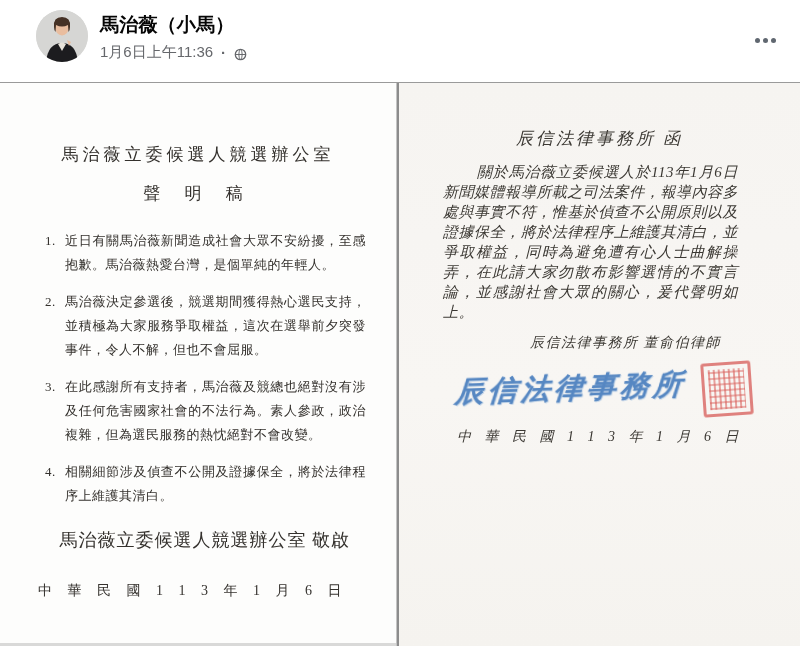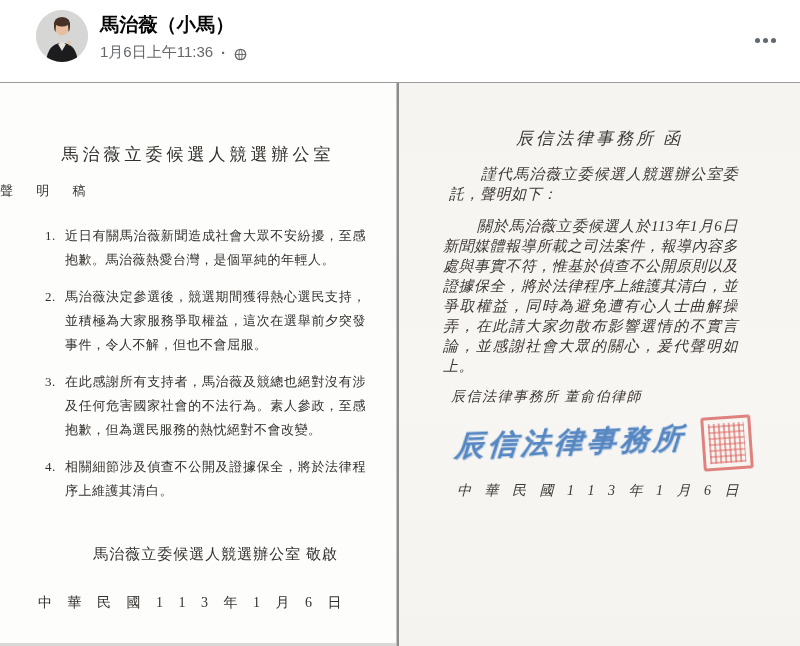--- a/index.html
+++ b/index.html
@@ -48,39 +48,39 @@
     background:rgba(0,0,0,.14);
   }
   .doc-right {
     flex:1; background:linear-gradient(180deg,#f6f4f1 0%, #f8f6f3 55%, #f5f3ef 100%);
     border-left:2px solid #8c8c8c;
     font-style:italic;
   }
 
   
   .ld-title { margin-top:60px; text-align:center; font-size:17px; letter-spacing:4px; }
-  .ld-subtitle { margin-top:16px; text-align:left; font-size:13px; letter-spacing:10px; }
+  .ld-subtitle { margin-top:16px; text-align:center; font-size:17px; letter-spacing:10px; }
   .ld-list { margin:24px 30px 0 45px; list-style:none; }
   .ld-item { display:flex; font-size:13px; line-height:24px; margin-bottom:13px; letter-spacing:.5px; }
   .ld-item .num { flex:0 0 20px; }
   .ld-item .txt { flex:1; text-align:justify; }
-  .ld-signoff { margin-top:42px; text-align:right; padding-right:58px; font-size:15px; letter-spacing:1px; }
+  .ld-signoff { margin-top:20px; text-align:right; padding-right:46px; font-size:18px; letter-spacing:1px; }
   .ld-date { margin-top:30px; padding-left:38px; font-size:14px; letter-spacing:6px; white-space:nowrap; }
 
   
   .rd-title { margin-top:44px; text-align:center; font-size:17px; letter-spacing:3px; color:#3b3833; }
   .rd-intro {
     margin:14px 62px 0 50px; font-size:15px; line-height:20px;
     text-indent:32px; letter-spacing:.5px; color:#3b3833; text-align:justify;
   }
   .rd-body {
     margin:12px 62px 0 44px; font-size:15px; line-height:20px;
     text-indent:34px; letter-spacing:.5px; color:#3b3833; text-align:justify;
   }
-  .rd-signature { margin:12px 0 0 52px; font-size:14px; letter-spacing:1.5px; color:#3b3833; }
+  .rd-signature { margin:12px 0 0 52px; font-size:14px; letter-spacing:1.5px; color:#3b3833;text-align:center; }
   .rd-stamp-row { margin:8px 0 0 56px; height:58px; display:flex; align-items:center; gap:16px; }
   .blue-stamp {
     font-size:29px; font-weight:bold; color:#5687c2; letter-spacing:4px;
     transform:rotate(-2deg) skewX(-6deg); filter:blur(.4px);
     text-shadow:0 0 1px rgba(86,135,194,.6), 1px 1px 0 rgba(120,165,215,.35);
     white-space:nowrap;
   }
   .red-seal {
     width:50px; height:54px; border:3px solid rgba(214,84,80,.72); border-radius:3px;
     transform:rotate(-4deg); filter:blur(.3px); padding:4px;
@@ -141,35 +141,34 @@
         <li class="ld-item">
           <span class="num">1.</span>
           <span class="txt">近日有關馬治薇新聞造成社會大眾不安紛擾，至感抱歉。馬治薇熱愛台灣，是個單純的年輕人。</span>
         </li>
         <li class="ld-item">
           <span class="num">2.</span>
           <span class="txt">馬治薇決定參選後，競選期間獲得熱心選民支持，並積極為大家服務爭取權益，這次在選舉前夕突發事件，令人不解，但也不會屈服。</span>
         </li>
         <li class="ld-item">
           <span class="num">3.</span>
-          <span class="txt">在此感謝所有支持者，馬治薇及競總也絕對沒有涉及任何危害國家社會的不法行為。素人參政，至感抱歉，但為選民服務的熱忱絕對不會改變。</span>
+          <span class="txt">在此感謝所有支持者，馬治薇及競總也絕對沒有涉及任何危害國家社會的不法行為。素人參政，政治複雜，但為選民服務的熱忱絕對不會改變。</span>
         </li>
         <li class="ld-item">
           <span class="num">4.</span>
           <span class="txt">相關細節涉及偵查不公開及證據保全，將於法律程序上維護其清白。</span>
         </li>
       </ol>
 
       <div class="ld-signoff">馬治薇立委候選人競選辦公室 敬啟</div>
       <div class="ld-date">中 華 民 國  1 1 3  年  1  月  6  日</div>
     </div>
 
     <div class="doc doc-right">
       <div class="rd-title">辰信法律事務所 函</div>
-      <div class="rd-intro">謹代馬治薇立委候選人競選辦公室委託，聲明如下：</div>
       <div class="rd-body">關於馬治薇立委候選人於113年1月6日新聞媒體報導所載之司法案件，報導內容多處與事實不符，惟基於偵查不公開原則以及證據保全，將於法律程序上維護其清白，並爭取權益，同時為避免遭有心人士曲解操弄，在此請大家勿散布影響選情的不實言論，並感謝社會大眾的關心，爰代聲明如上。</div>
       <div class="rd-signature">辰信法律事務所  董俞伯律師</div>
 
       <div class="rd-stamp-row">
         <div class="blue-stamp">辰信法律事務所</div>
         <div class="red-seal">
           <div class="glyphs"></div>
         </div>
       </div>
 

